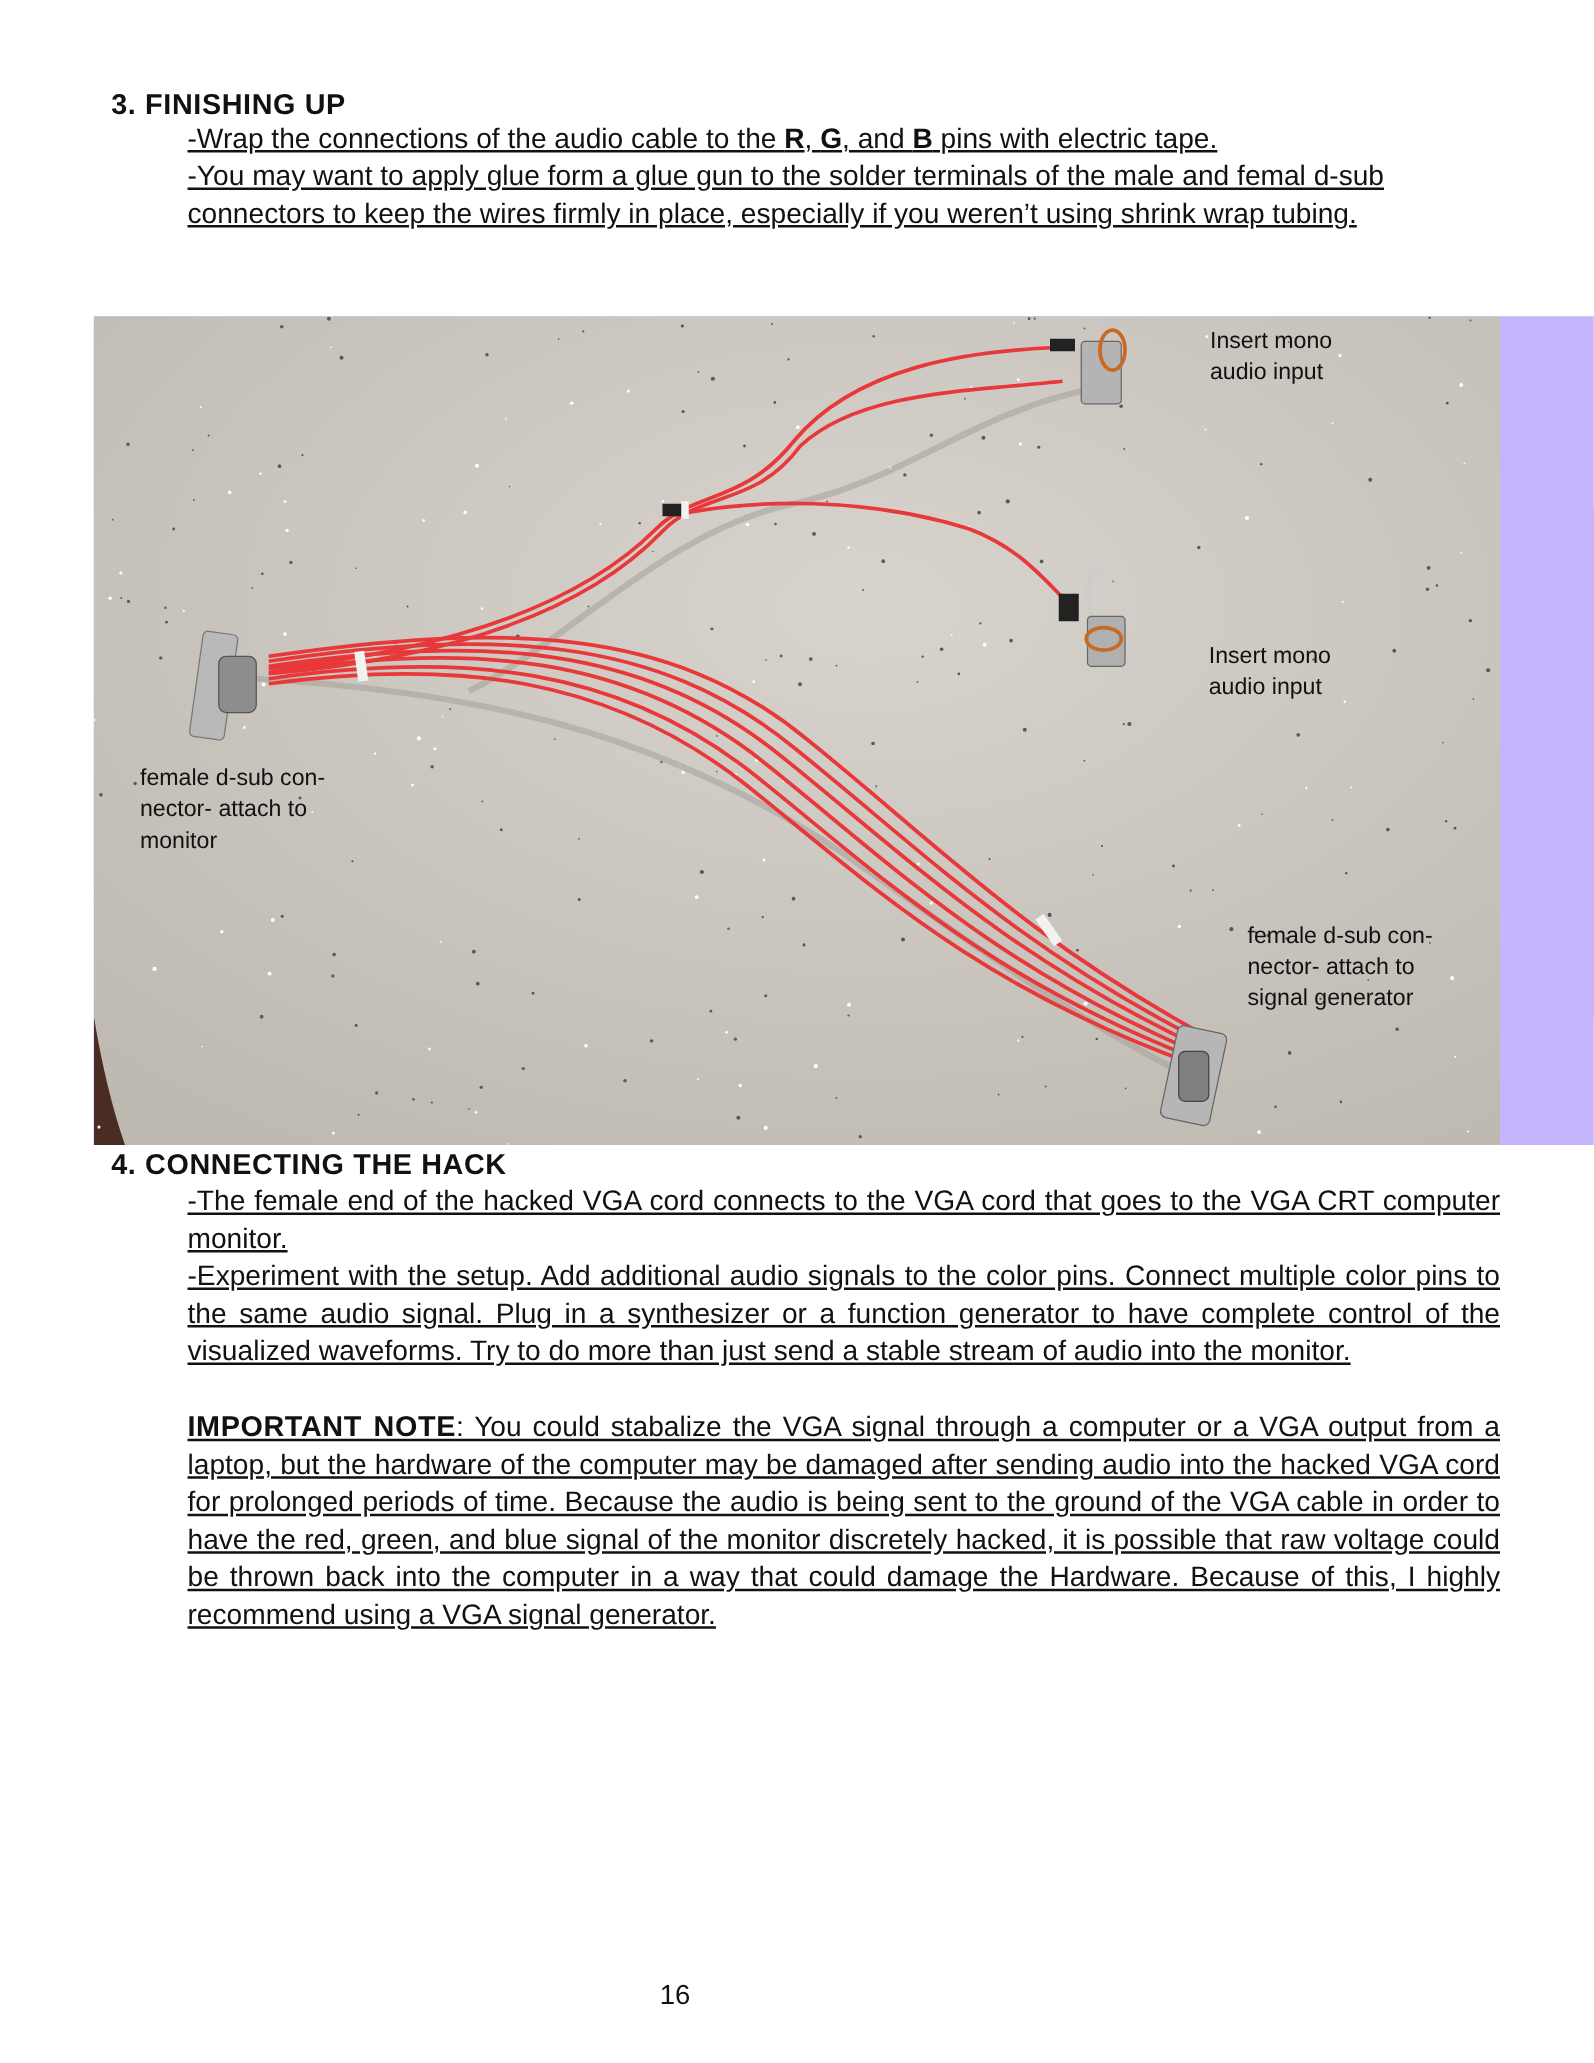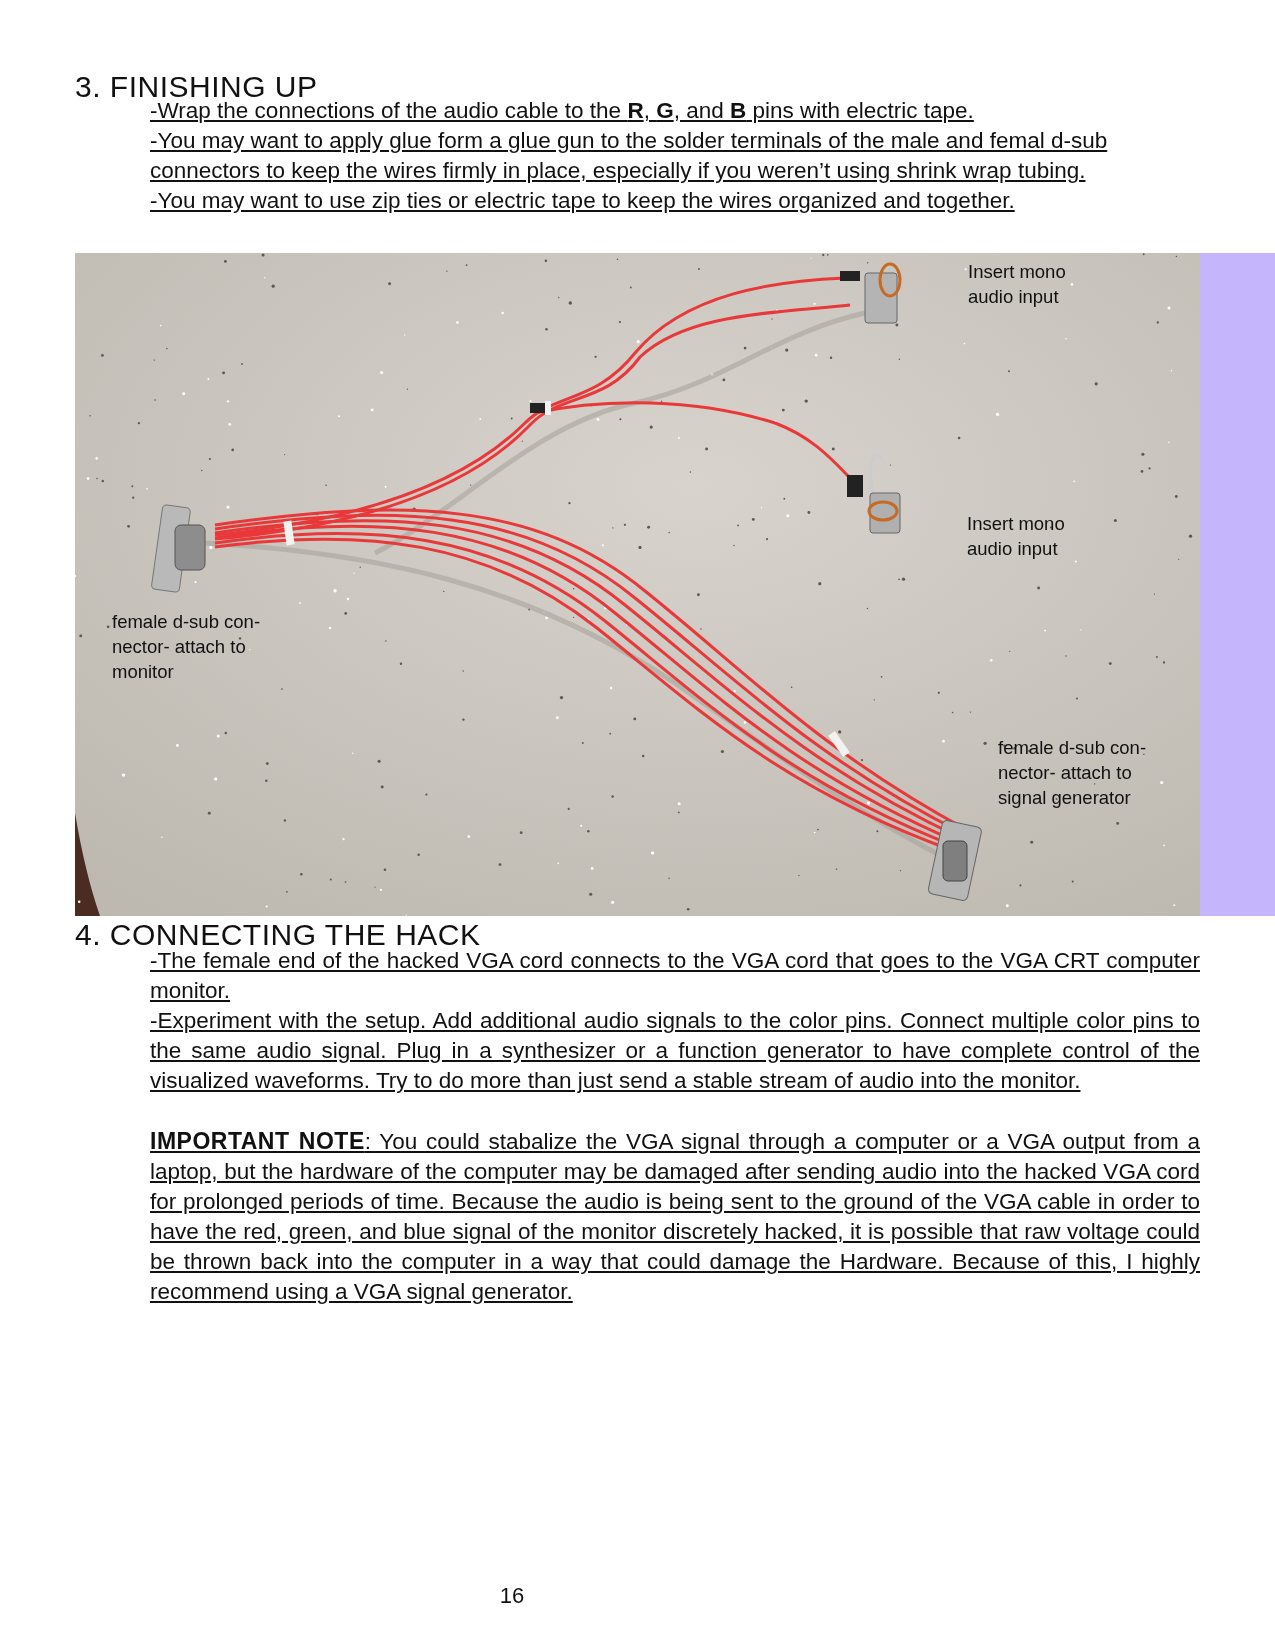--- a/index.html
+++ b/index.html
@@ -1,34 +1,33 @@
 <!DOCTYPE html>
 <html><head>
 <meta charset="utf-8">
 <style>
   html, body { margin:0; padding:0; background:#ffffff; }
   body { width:1275px; height:1650px; position:relative; font-family:"Liberation Sans", sans-serif; color:#111; overflow:hidden; }
-  .h { position:absolute; left:75px; font-family:"Liberation Sans", sans-serif; font-weight:normal; font-size:30px; letter-spacing:0.5px; }
+  .h { position:absolute; left:89px; font-family:"Liberation Sans", sans-serif; font-weight:bold; font-size:23px; letter-spacing:0.5px; }
   .para { position:absolute; left:150px; width:1050px; font-size:22.5px; line-height:30px;text-decoration:underline; }
   .para p { margin:0; }
   .justify { text-align:justify; }
   .photo { position:absolute; left:75px; top:253px; width:1254px; height:663px; overflow:hidden; background:#c4b5fd; }
   .photo svg { position:absolute; left:0; top:0; }
   .label { position:absolute; font-size:18.5px; line-height:25px; color:#111; }
-  .pagenum { position:absolute; left:0; width:1024px; text-align:center; top:1583px; font-size:22px; }
+  .pagenum { position:absolute; left:0; width:1024px; text-align:center; top:1583px; font-size:22px;padding-left:28px; }
 </style>
 </head>
 <body>
 
 <div class="h" style="top:70px;">3. FINISHING UP</div>
 
 <div class="para" style="top:96px;">
   <p><span>-Wrap the connections of the audio cable to the </span><b>R</b><span>, </span><b>G</b><span>, and </span><b>B</b><span> pins with electric tape.</span></p>
   <p>-You may want to apply glue form a glue gun to the solder terminals of the male and femal d-sub connectors to keep the wires firmly in place, especially if you weren’t using shrink wrap tubing.</p>
-  <p>-You may want to use zip ties or electric tape to keep the wires organized and together.</p>
 </div>
 
 <div class="photo">
   <svg width="1125" height="663" viewBox="0 0 1125 663">
     <defs>
       <radialGradient id="bg" cx="55%" cy="35%" r="80%">
         <stop offset="0%" stop-color="#d8d4cd"></stop>
         <stop offset="100%" stop-color="#bdb8b0"></stop>
       </radialGradient>
     </defs>

